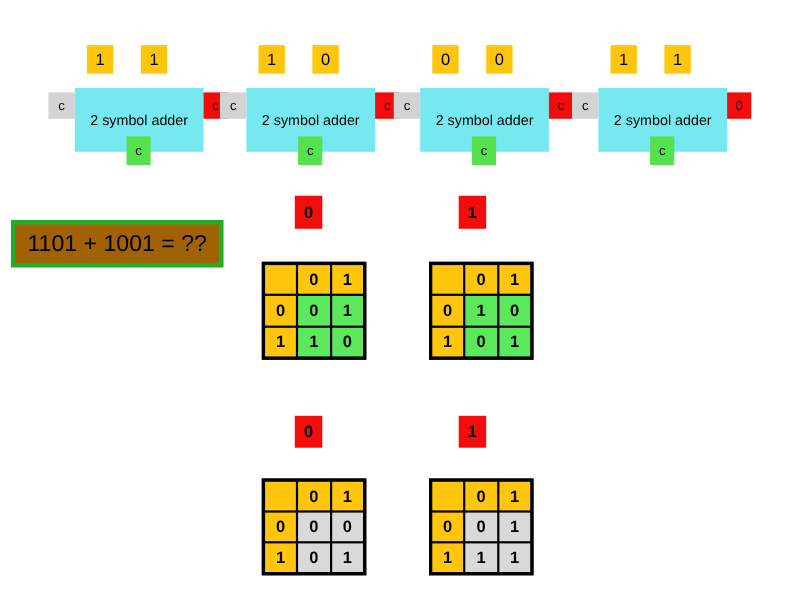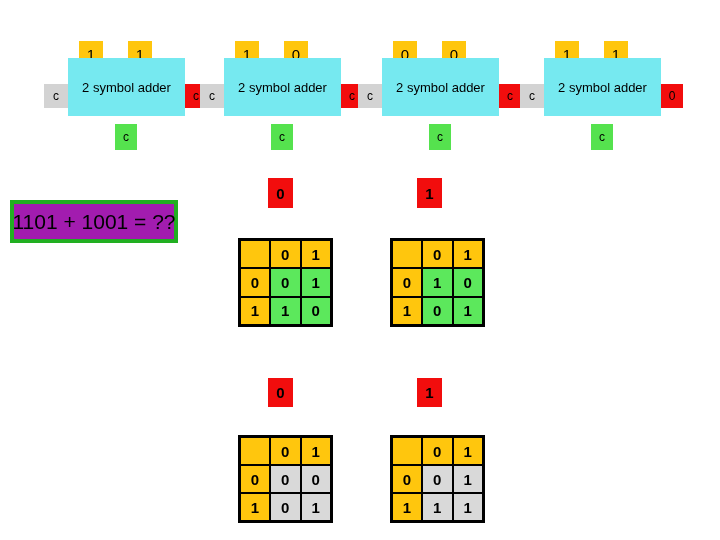--- a/index.html
+++ b/index.html
@@ -3,30 +3,30 @@
 <meta charset="utf-8">
 <style>
   html,body{margin:0;padding:0;background:#fff;}
   .canvas{
     position:relative;width:720px;height:540px;background:#FFFFFF;
     font-family:"Liberation Sans",sans-serif;color:#000;overflow:hidden;
   }
   
   .adder{position:absolute;top:41px;width:166px;height:112px;}
   .adder .box{position:absolute;display:flex;align-items:center;justify-content:center;}
-  .adder-body{left:24px;top:17px;width:117px;height:58px;background:#76E9F0;font-size:13px;white-space:nowrap;}
+  .adder-body{left:24px;top:39px;width:117px;height:58px;background:#76E9F0;font-size:13px;white-space:nowrap;}
   .input-box{top:0;width:24px;height:26px;background:#FFC60D;font-size:15px;}
   .in1{left:35px}.in2{left:84px}
   .carry-in{left:0;top:43px;width:24px;height:24px;background:#D3D3D3;font-size:12px;}
   .carry-out{left:141px;top:43px;width:22px;height:24px;background:#F20D0D;font-size:12px;}
   .sum-out{left:71px;top:83px;width:22px;height:26px;background:#55E24E;font-size:12px;}
   
   .equation{
-    position:absolute;left:10px;top:200px;width:168px;height:43px;box-sizing:border-box;
-    background:#a21caf;border:4px solid #21AF21;
+    position:absolute;left:10px;top:200px;width:193px;height:43px;box-sizing:border-box;
+    background:#a16207;border:4px solid #21AF21;
     display:flex;align-items:center;justify-content:center;font-size:21px;white-space:nowrap;
   }
   
   .value-box{
     position:absolute;width:25px;height:30px;background:#F20D0D;
     display:flex;align-items:center;justify-content:center;font-size:15px;font-weight:bold;
   }
   
   .ttable{
     position:absolute;width:95px;height:89px;box-sizing:border-box;

